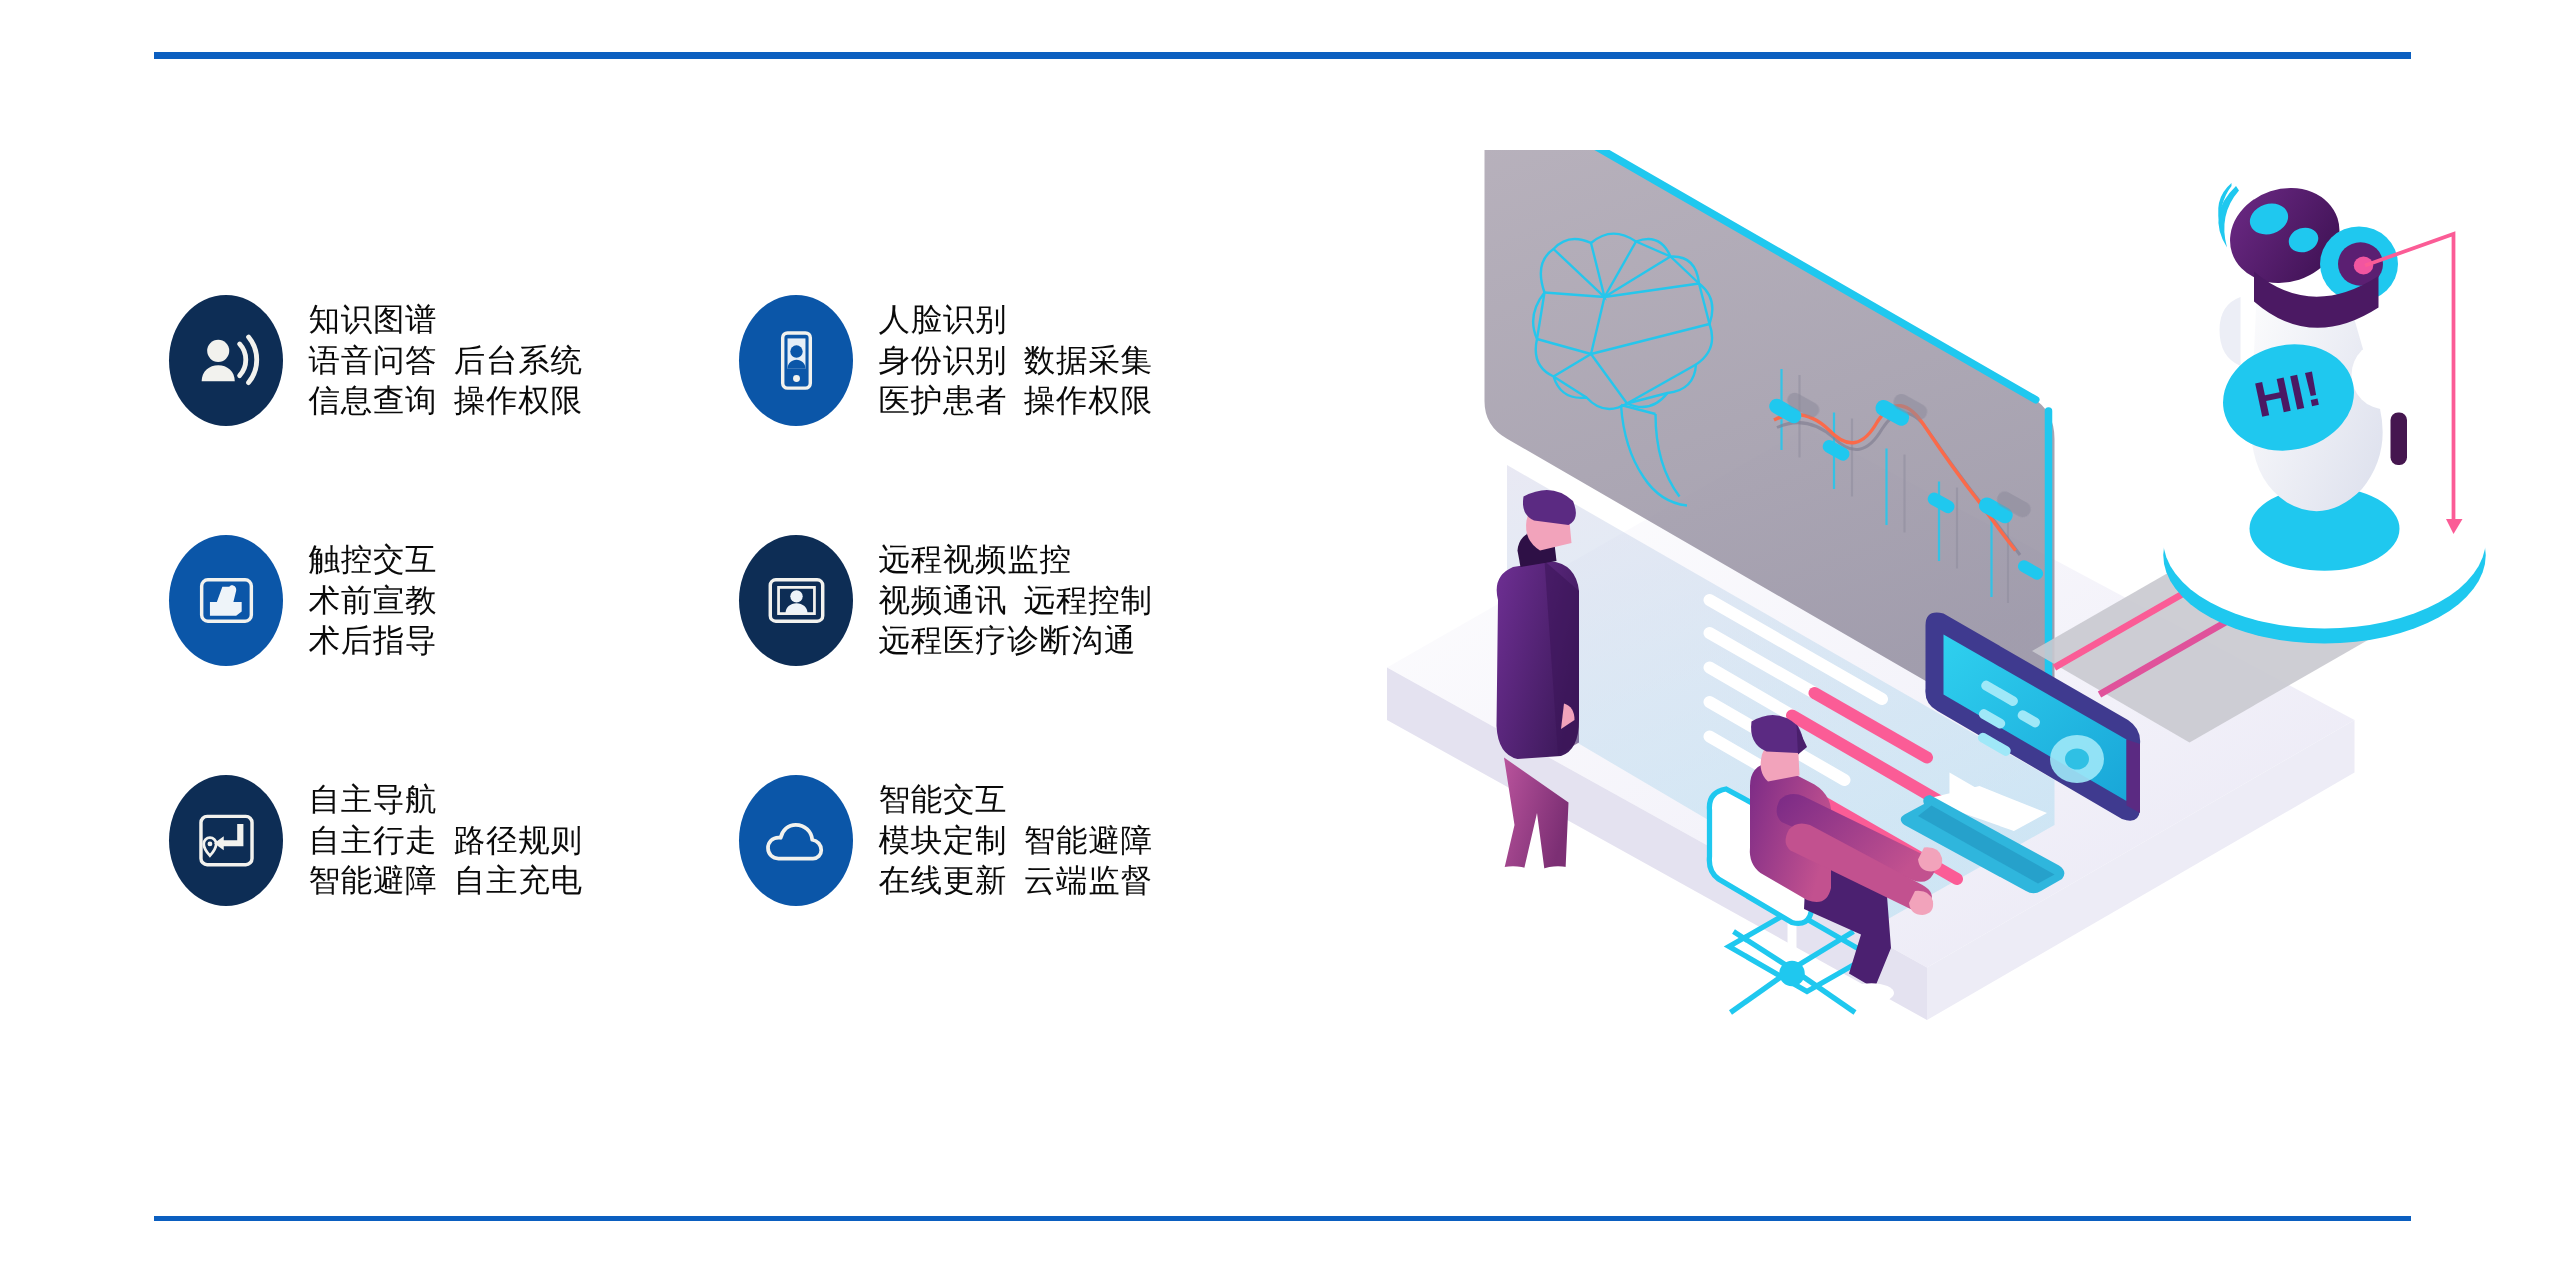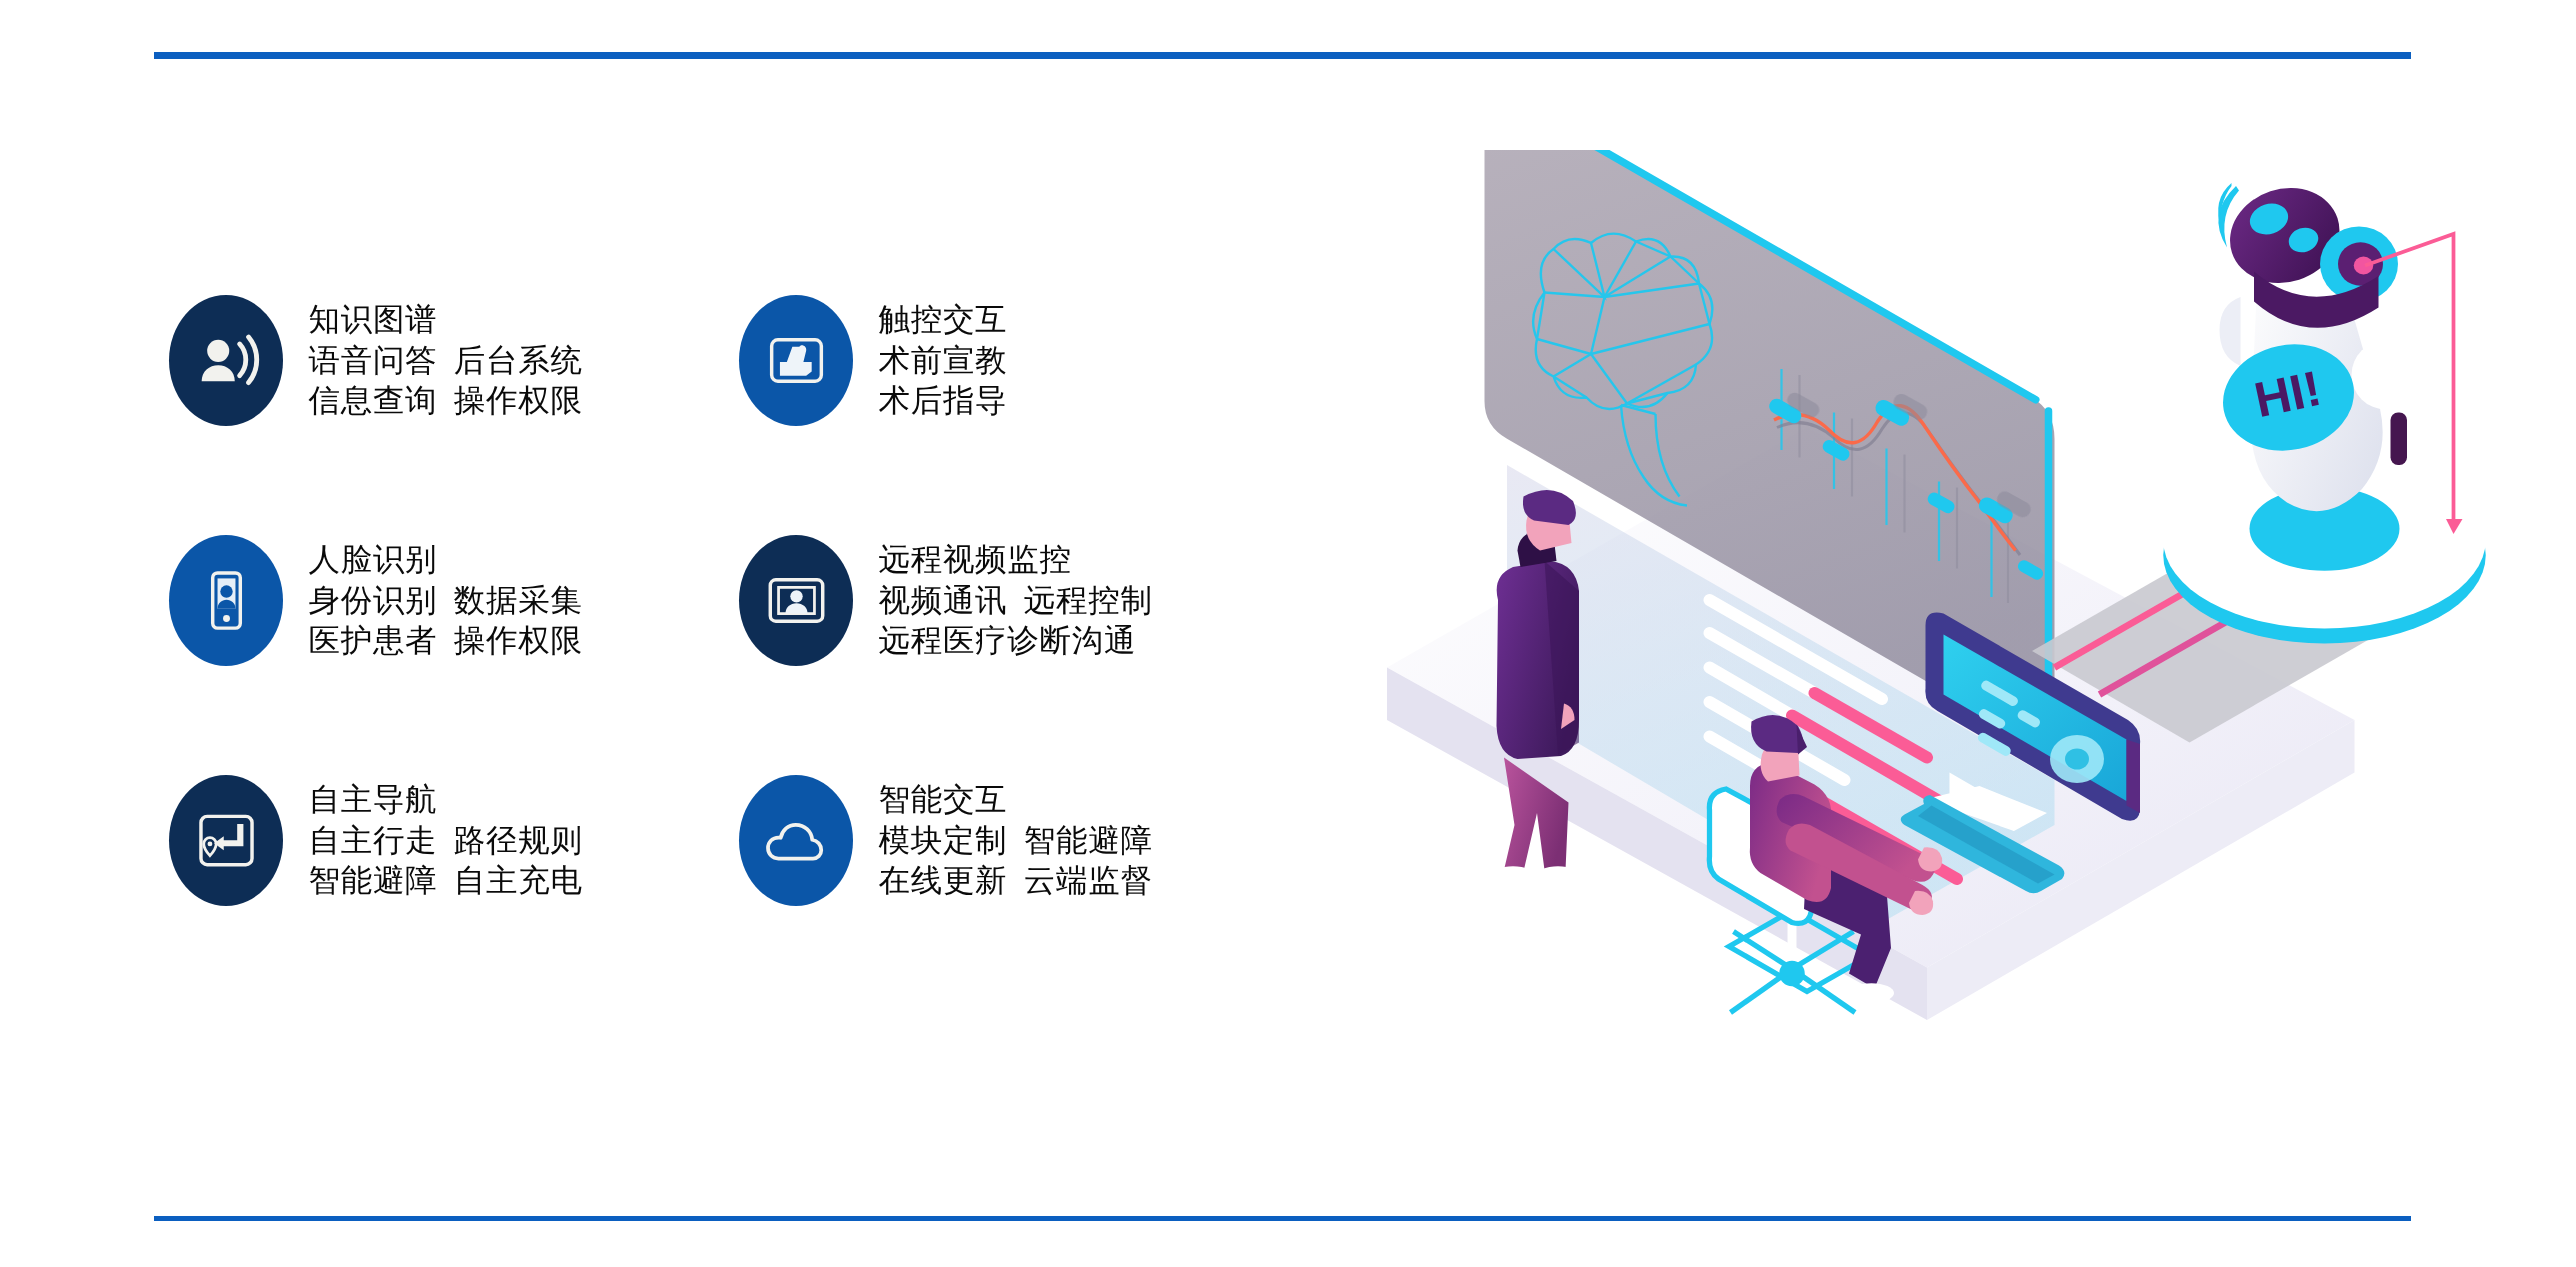--- a/index.html
+++ b/index.html
@@ -108,45 +108,45 @@
     <div class="feature-text">
       <div class="feature-title">知识图谱</div>
       <div class="feature-line"><span>语音问答</span><span class="gap"></span><span>后台系统</span></div>
       <div class="feature-line"><span>信息查询</span><span class="gap"></span><span>操作权限</span></div>
     </div>
   </div>
 
   <div class="feature">
     <div class="feature-icon blue">
       <svg width="69" height="69" viewBox="0 0 100 100">
-        <rect x="14" y="20" width="72" height="60" rx="9" fill="none" stroke="#f2f2ee" stroke-width="5"></rect>
-        <path d="M44 30 36 52H26v20h38l8-6V52h-12l4-16c1-5-3-8-6-8-2 0-3 1-4 2z" fill="#eef4f9"></path>
-      </svg>
-    </div>
-    <div class="feature-text">
-      <div class="feature-title">触控交互</div>
-      <div class="feature-line"><span>术前宣教</span></div>
-      <div class="feature-line"><span>术后指导</span></div>
-    </div>
-  </div>
-
-  <div class="feature">
-    <div class="feature-icon blue">
-      <svg width="69" height="69" viewBox="0 0 100 100">
         <rect x="30" y="10" width="40" height="80" rx="7" fill="none" stroke="#f2f2ee" stroke-width="5"></rect>
         <rect x="37" y="18" width="26" height="44" fill="#e5eef7"></rect>
         <circle cx="50" cy="37" r="9" fill="#0b56a8"></circle>
         <path d="M37 62c0-8 6-13 13-13s13 5 13 13z" fill="#0b56a8"></path>
         <circle cx="50" cy="76" r="5" fill="#f2f2ee"></circle>
       </svg>
     </div>
     <div class="feature-text">
       <div class="feature-title">人脸识别</div>
       <div class="feature-line"><span>身份识别</span><span class="gap"></span><span>数据采集</span></div>
       <div class="feature-line"><span>医护患者</span><span class="gap"></span><span>操作权限</span></div>
+    </div>
+  </div>
+
+  <div class="feature">
+    <div class="feature-icon blue">
+      <svg width="69" height="69" viewBox="0 0 100 100">
+        <rect x="14" y="20" width="72" height="60" rx="9" fill="none" stroke="#f2f2ee" stroke-width="5"></rect>
+        <path d="M44 30 36 52H26v20h38l8-6V52h-12l4-16c1-5-3-8-6-8-2 0-3 1-4 2z" fill="#eef4f9"></path>
+      </svg>
+    </div>
+    <div class="feature-text">
+      <div class="feature-title">触控交互</div>
+      <div class="feature-line"><span>术前宣教</span></div>
+      <div class="feature-line"><span>术后指导</span></div>
     </div>
   </div>
 
   <div class="feature">
     <div class="feature-icon navy">
       <svg width="69" height="69" viewBox="0 0 100 100">
         <rect x="12" y="20" width="76" height="60" rx="8" fill="none" stroke="#f2f2ee" stroke-width="5"></rect>
         <rect x="24" y="31" width="52" height="38" fill="none" stroke="#f2f2ee" stroke-width="4"></rect>
         <circle cx="50" cy="44" r="9" fill="#eef4f9"></circle>
         <path d="M34 69c0-9 7-15 16-15s16 6 16 15z" fill="#eef4f9"></path>

